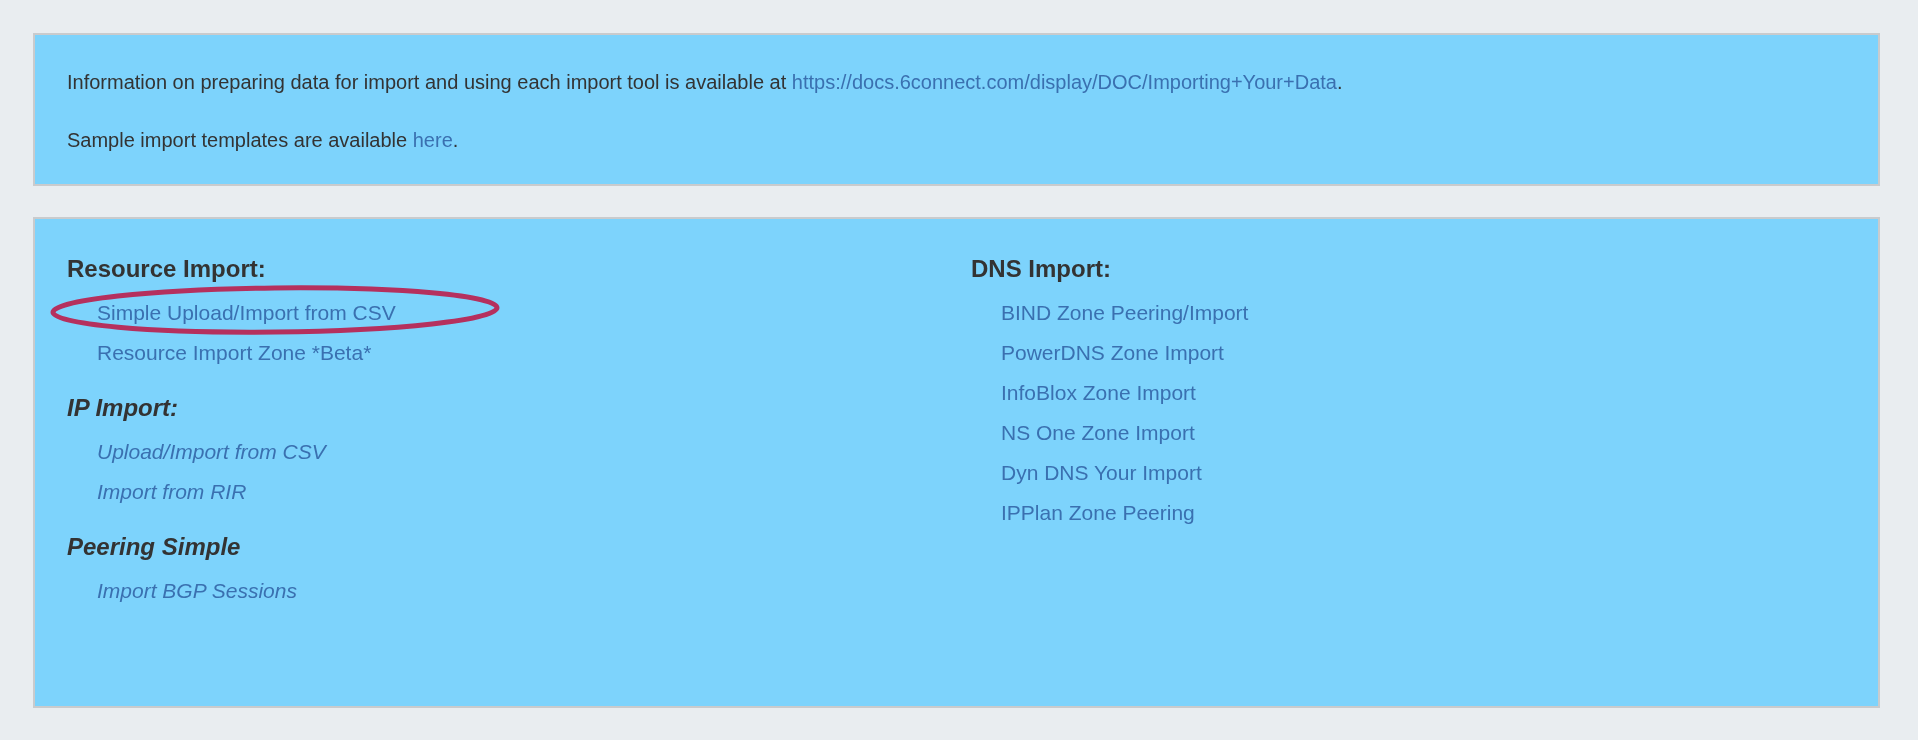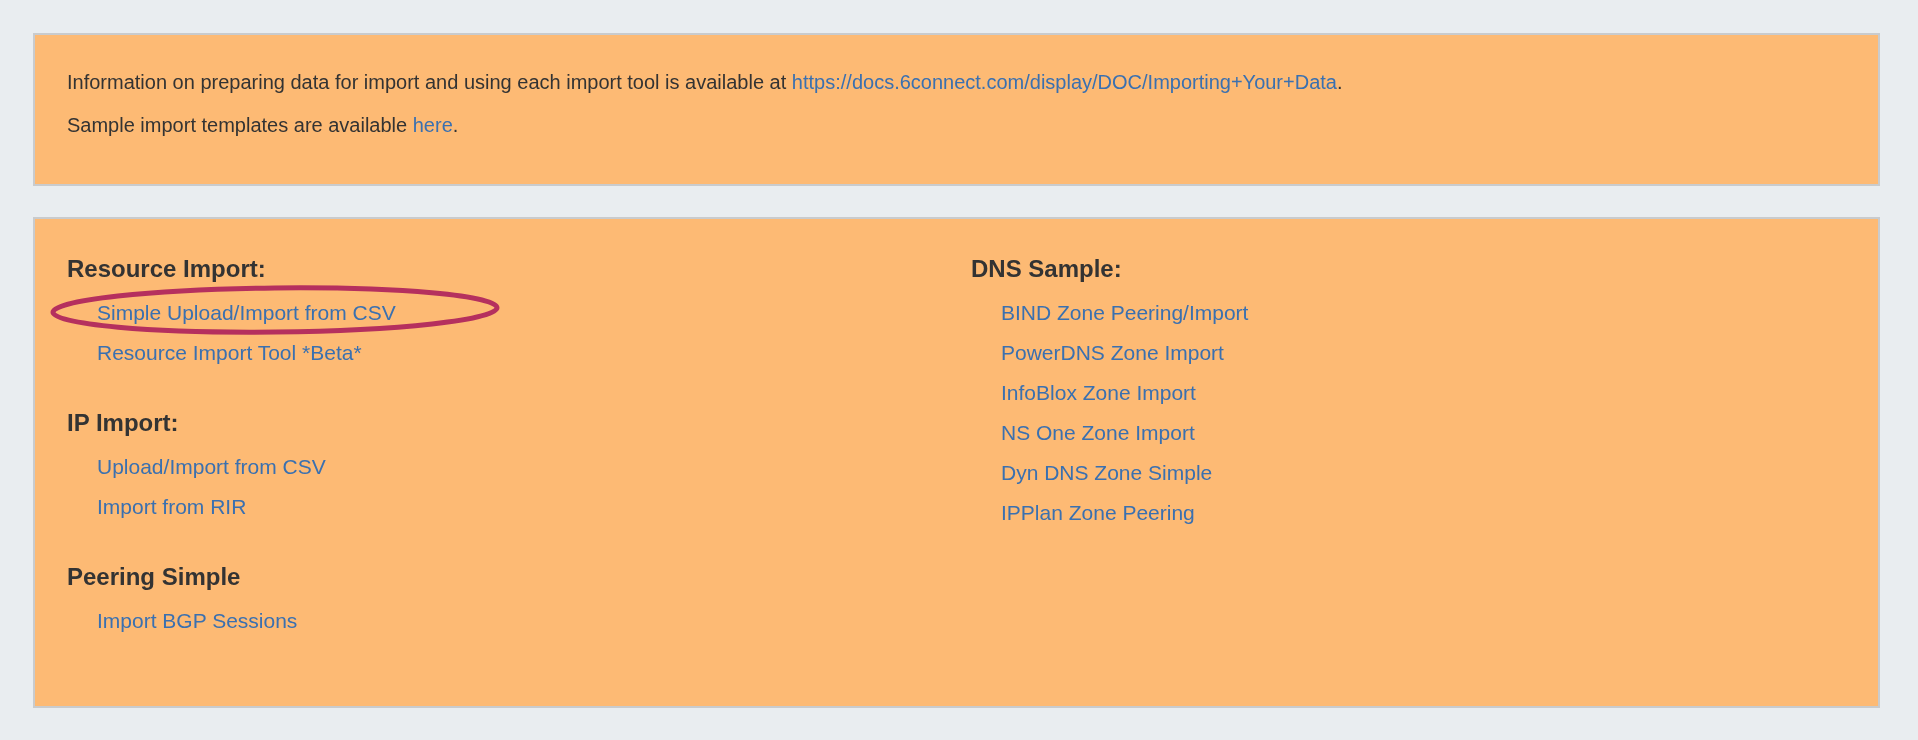--- a/index.html
+++ b/index.html
@@ -8,44 +8,44 @@
     background: #e9edf0;
     font-family: "Liberation Sans", "DejaVu Sans", sans-serif;
     color: #333333;
     position: relative;
     overflow: hidden;
   }
   .panel {
     position: absolute;
     left: 33px;
     width: 1847px;
-    background: #fdba74;
+    background: #7dd3fc;
     border: 2px solid #c9cbcd;
     box-sizing: border-box;
   }
   .panel-info {
     top: 33px;
     height: 153px;
     padding: 36px 32px 30px 32px;
   }
   .panel-info p {
     margin: 0;
     font-size: 20px;
     line-height: 22px;
   }
-  .panel-info p + p { margin-top: 21px; }
+  .panel-info p + p { margin-top: 36px; }
   .panel-imports {
     top: 217px;
     height: 491px;
     padding: 35px 32px 0 32px;
     display: flex;
     gap: 29px;
   }
   .import-col { width: 50%; }
-  .import-section + .import-section { margin-top: 35px; }
+  .import-section + .import-section { margin-top: 20px; font-style: italic; }
   .import-heading {
     font-size: 24px;
     font-weight: bold;
     line-height: 30px;
     margin: 0 0 9px 0;
     color: #333333;
   }
   .import-link {
     margin: 0;
     padding-left: 30px;
@@ -77,44 +77,44 @@
     <span>Sample import templates are available </span><a class="lnk" href="#">here</a><span>.</span>
   </p>
 </div>
 
 <div class="panel panel-imports">
   <div class="import-col">
 
     <div class="import-section">
       <h3 class="import-heading">Resource Import:</h3>
       <p class="import-link"><a class="lnk" href="#">Simple Upload/Import from CSV</a></p>
-      <p class="import-link"><a class="lnk" href="#">Resource Import Tool *Beta*</a></p>
+      <p class="import-link"><a class="lnk" href="#">Resource Import Zone *Beta*</a></p>
     </div>
 
     <div class="import-section">
       <h3 class="import-heading">IP Import:</h3>
       <p class="import-link"><a class="lnk" href="#">Upload/Import from CSV</a></p>
       <p class="import-link"><a class="lnk" href="#">Import from RIR</a></p>
     </div>
 
     <div class="import-section">
       <h3 class="import-heading">Peering Simple</h3>
       <p class="import-link"><a class="lnk" href="#">Import BGP Sessions</a></p>
     </div>
 
   </div>
   <div class="import-col">
 
     <div class="import-section">
-      <h3 class="import-heading">DNS Sample:</h3>
+      <h3 class="import-heading">DNS Import:</h3>
       <p class="import-link"><a class="lnk" href="#">BIND Zone Peering/Import</a></p>
       <p class="import-link"><a class="lnk" href="#">PowerDNS Zone Import</a></p>
       <p class="import-link"><a class="lnk" href="#">InfoBlox Zone Import</a></p>
       <p class="import-link"><a class="lnk" href="#">NS One Zone Import</a></p>
-      <p class="import-link"><a class="lnk" href="#">Dyn DNS Zone Simple</a></p>
+      <p class="import-link"><a class="lnk" href="#">Dyn DNS Your Import</a></p>
       <p class="import-link"><a class="lnk" href="#">IPPlan Zone Peering</a></p>
     </div>
 
   </div>
 </div>
 
 <svg class="annotation-svg" viewBox="0 0 456 56" xmlns="http://www.w3.org/2000/svg">
   <ellipse cx="227" cy="27" rx="222" ry="22" fill="none" stroke-width="5" transform="rotate(-0.6 227 27)" stroke="#b5305e"></ellipse>
 </svg>
 

